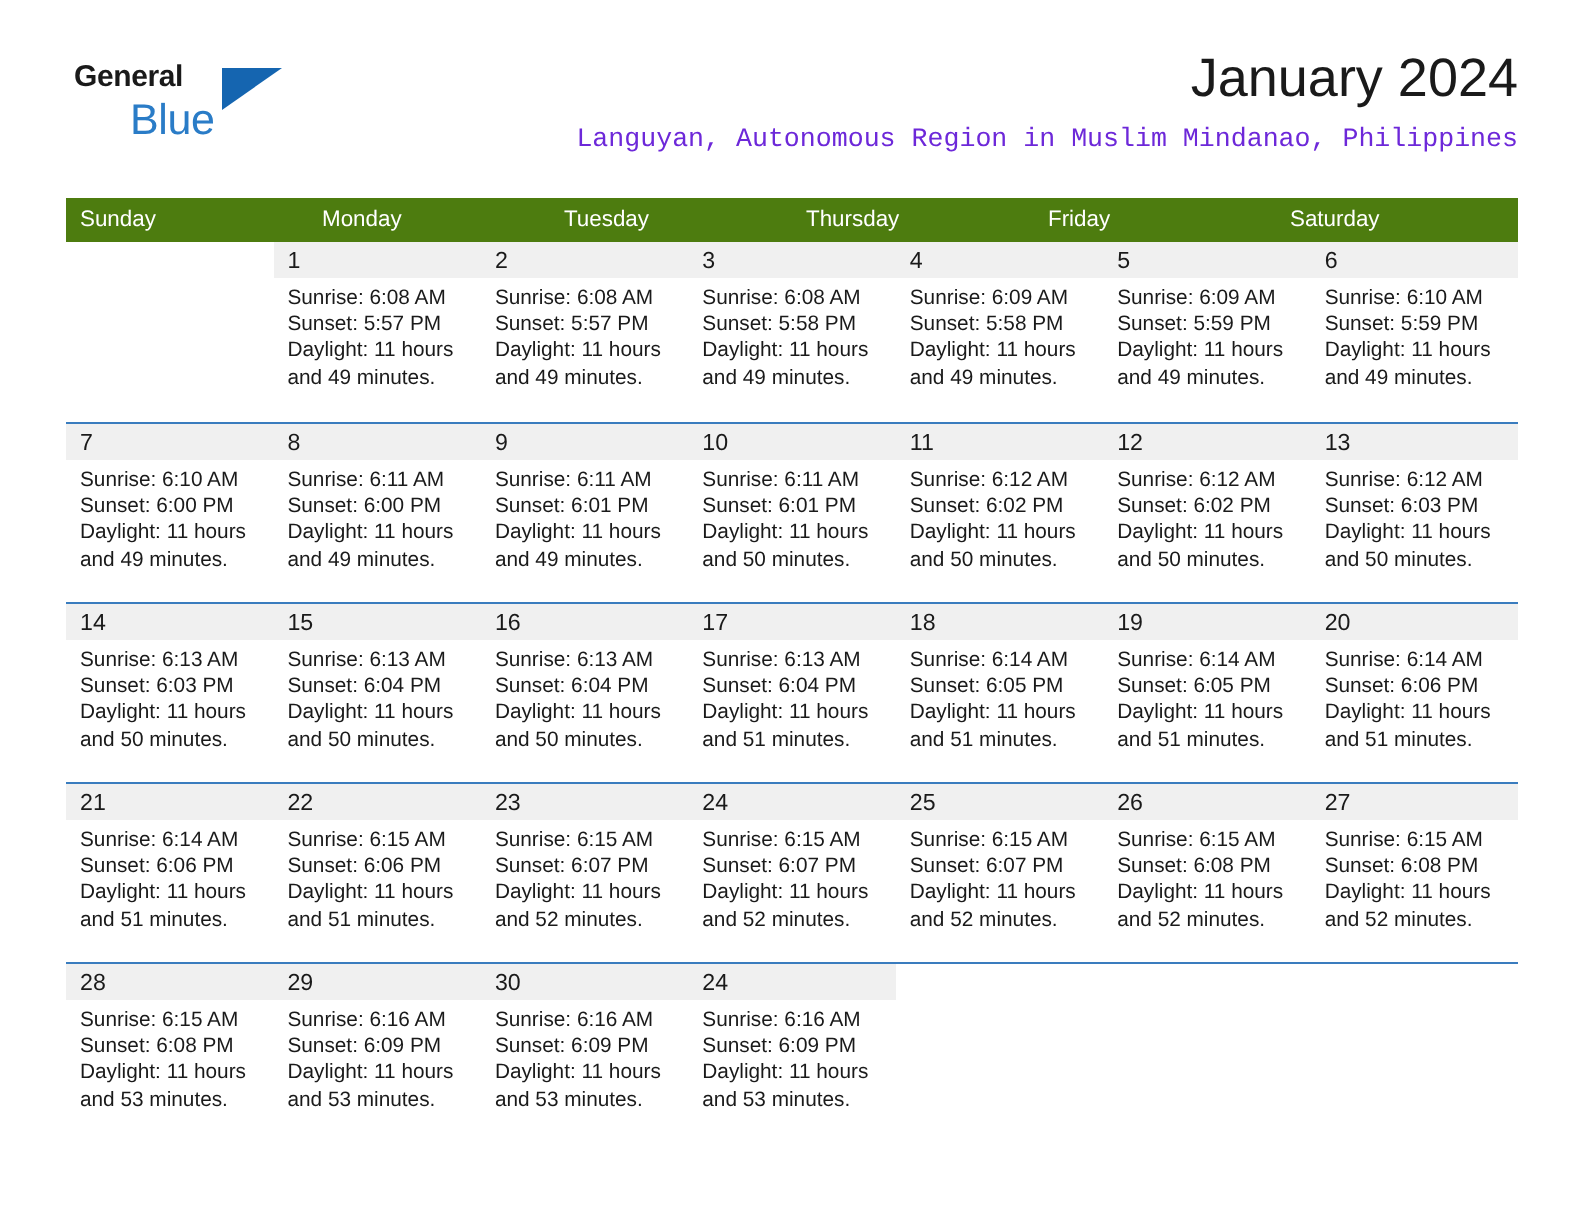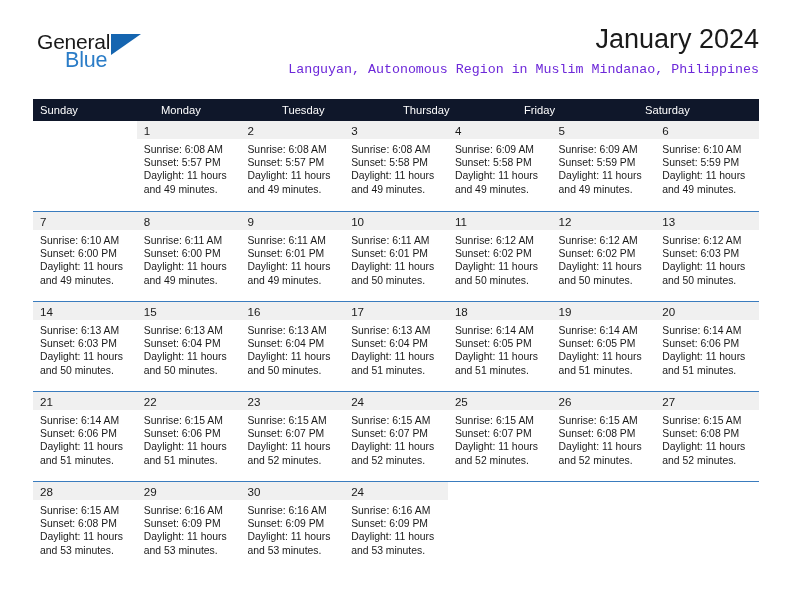--- a/index.html
+++ b/index.html
@@ -24,24 +24,25 @@
     margin: 0 33px 0 33px;
   }
   .logo {
     position: absolute;
     left: 4px; top: 30px;
     width: 130px; height: 50px;
   }
   .logo-general {
     position: absolute;
     left: 0; top: 0;
-    font-size: 21px;
+    font-size: 15px;
     letter-spacing: -0.2px;
     color: #1a1a1a;
     font-family: "Liberation Sans", sans-serif;
+    font-weight: bold;
   }
   .logo-blue {
     position: absolute;
     left: 28px; top: 18px;
     font-size: 21.5px;
     letter-spacing: -0.2px;
     color: #2a7cc7;
     font-family: "Liberation Sans", sans-serif;
   }
   .logo-tri {
@@ -69,21 +70,21 @@
     white-space: nowrap;
   }
 
   
   .cal {
     margin: 27px 33px 0 33px;
     width: 726px;
   }
   .dow-row {
     display: flex;
-    background: #0f172a;
+    background: #4d7c0f;
     height: 22px;
   }
   .dow {
     flex: 1 1 0;
     color: #ffffff;
     font-size: 11.2px;
     line-height: 22px;
     padding-left: 7px;
     white-space: nowrap;
     overflow: hidden;

